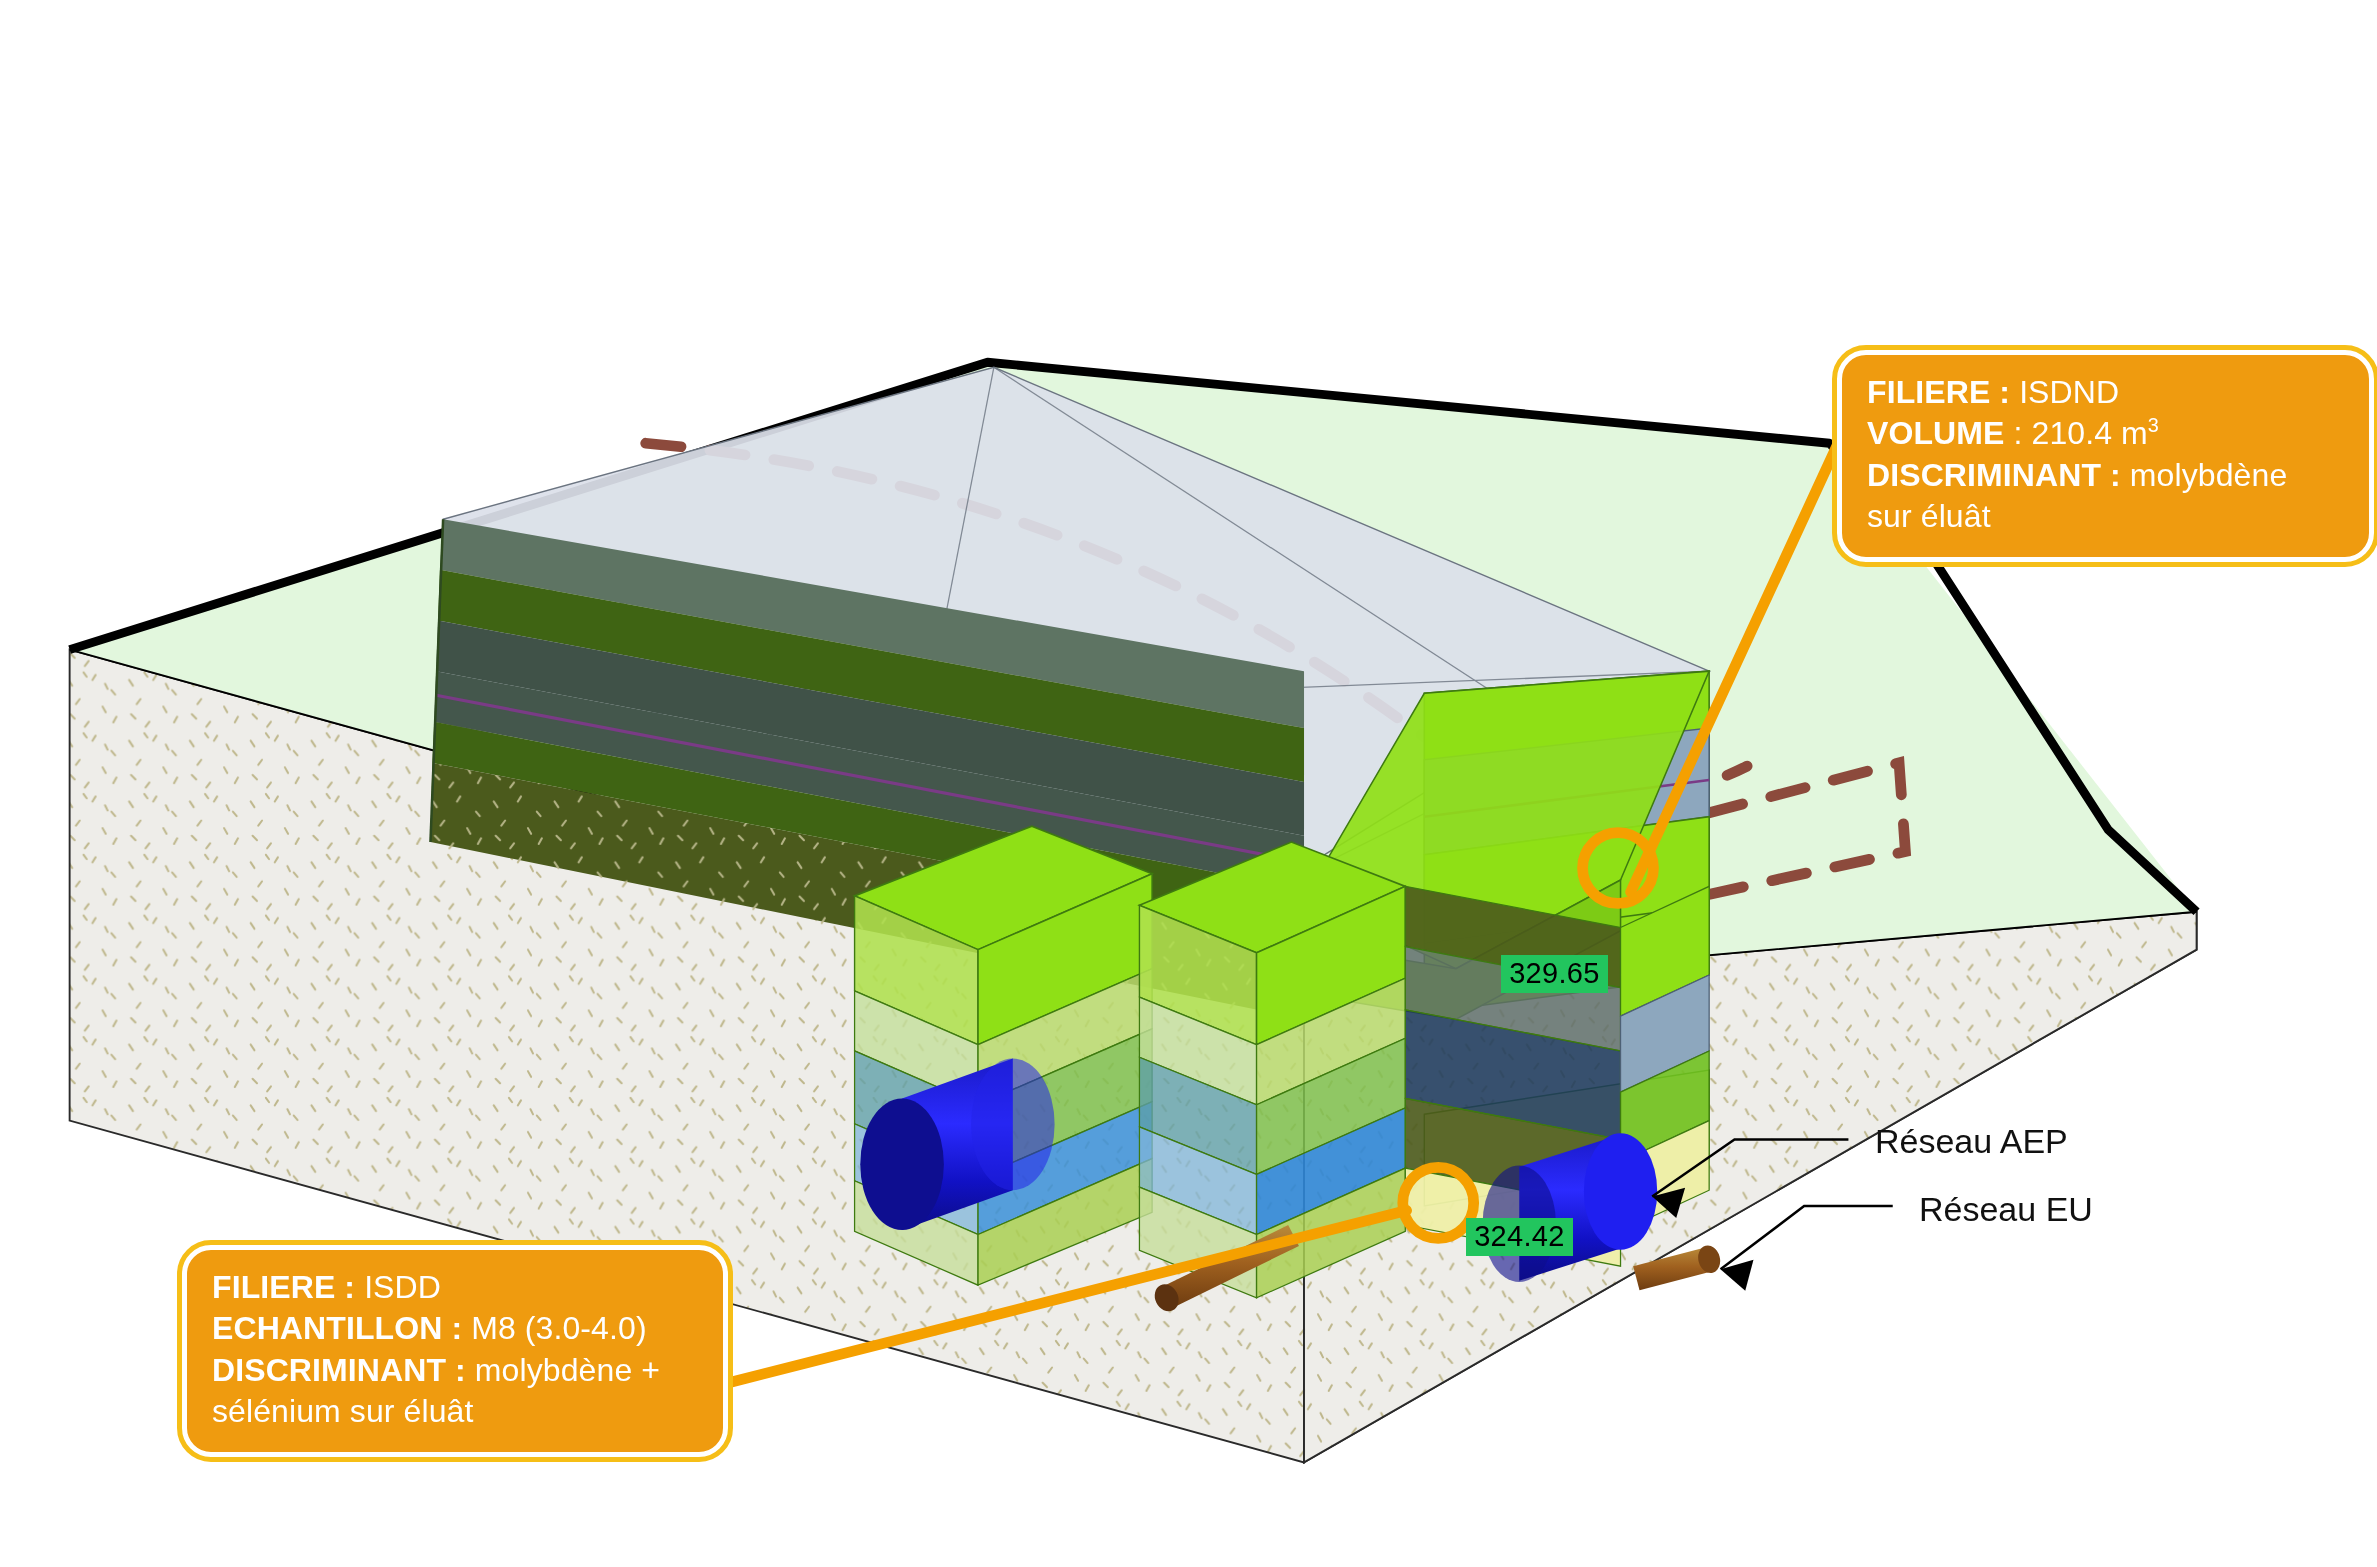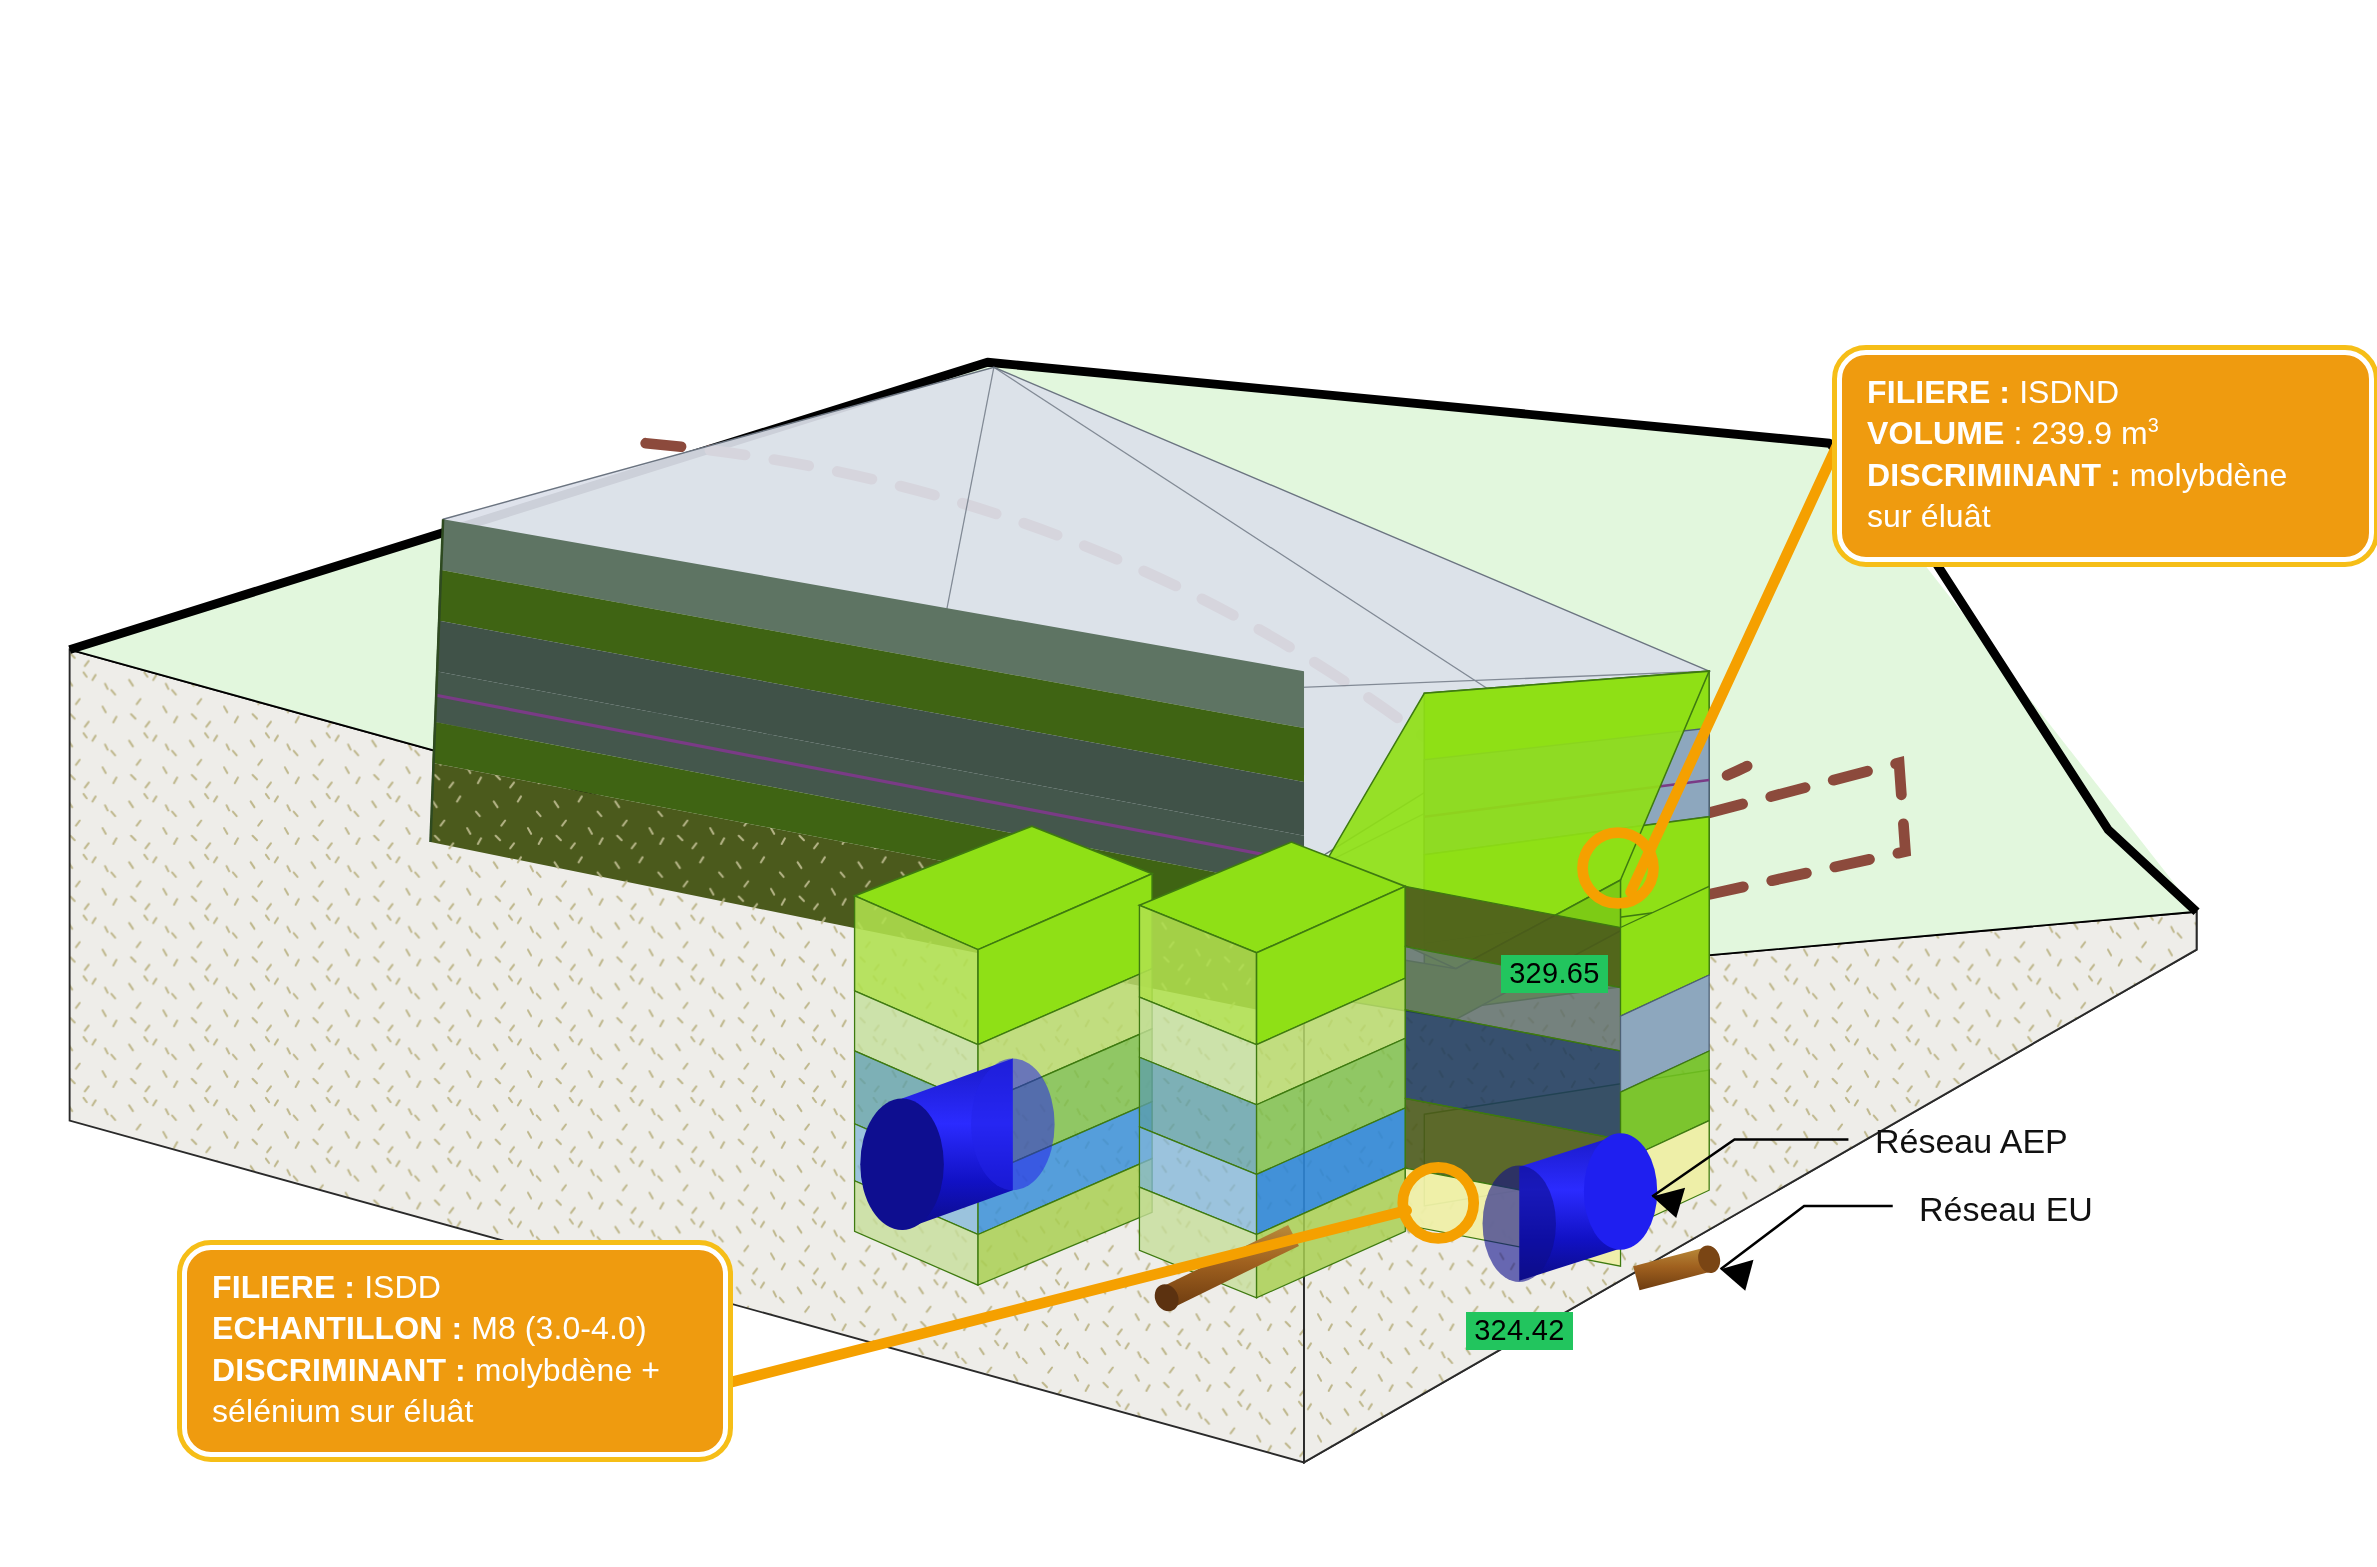--- a/index.html
+++ b/index.html
@@ -33,21 +33,21 @@
 
   
   .netlabel{position:absolute;font-size:34px;color:#111;white-space:nowrap;z-index:30;margin-left:20px;}
   #label-aep{left:1855px;top:1122px;}
   #label-eu{left:1899px;top:1190px;}
 
   
   .elev{position:absolute;background:#22c55e;color:#000;font-size:29px;
         padding:1.9px 8.2px 3.2px 8.2px;z-index:30;white-space:nowrap;letter-spacing:0.3px;}
   #elev-high{left:1501px;top:955px;}
-  #elev-low{left:1466px;top:1312px;}
+  #elev-low{left:1466px;top:1218px;}
 </style>
 </head>
 <body>
 
 <div id="stage">
 
 <svg class="scene" viewBox="0 0 3755 2475">
   <defs>
     <pattern id="speckle" width="96" height="96" patternUnits="userSpaceOnUse">
       <rect width="96" height="96" fill="#EEEDE9"></rect>
@@ -229,21 +229,21 @@
   </g>
 </svg>
 
 <div class="callout" id="callout-isdnd">
   <div class="row">
     <b>FILIERE :</b>
     <span>ISDND</span>
   </div>
   <div class="row">
     <b>VOLUME</b>
-    <span>: 239.9 m</span><span class="sup">3</span>
+    <span>: 210.4 m</span><span class="sup">3</span>
   </div>
   <div class="row">
     <b>DISCRIMINANT :</b>
     <span>molybdène</span>
   </div>
   <span class="cont">sur éluât</span>
 </div>
 
 <div class="callout" id="callout-isdd">
   <div class="row">

